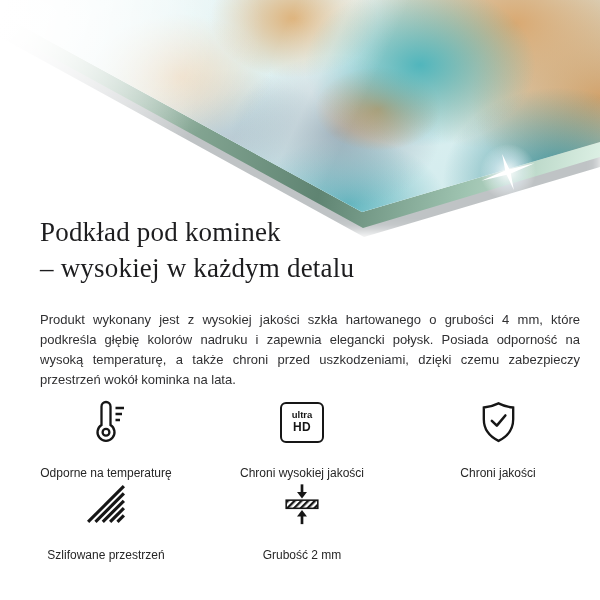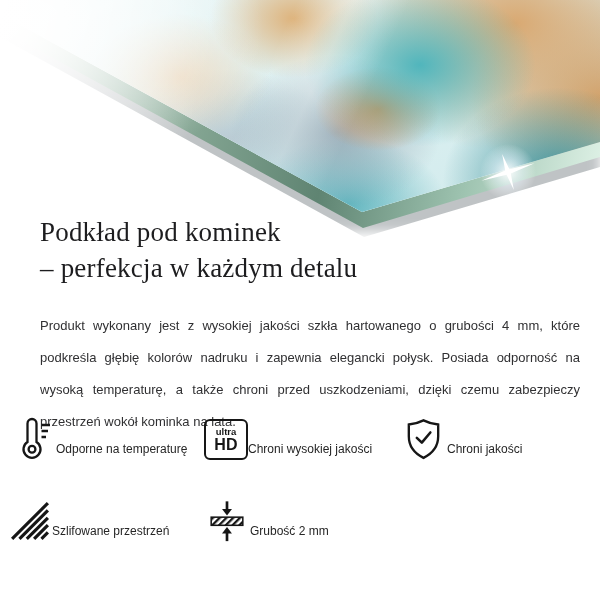--- a/index.html
+++ b/index.html
@@ -51,40 +51,40 @@
   
   h1.title {
     position: absolute; left: 40px; top: 214px; margin: 0;
     font-family: "Liberation Serif", serif;
     font-weight: 400; font-size: 27px; line-height: 36px;
     color: #1d1d1f; letter-spacing: 0.2px;
   }
   h1.title span { display: block; }
   p.desc {
     position: absolute; left: 40px; top: 310px; width: 540px; margin: 0;
-    font-size: 13px; line-height: 32px; color: #303032;
+    font-size: 13px; line-height: 20px; color: #303032;
     text-align: justify;
   }
 
   
   .features {
     position: absolute; left: 8px; top: 398px; width: 588px;
     display: grid; grid-template-columns: repeat(3, 196px); grid-auto-rows: 82px;
   }
-  .feature { display: flex; flex-direction: row; align-items: center; }
+  .feature { display: flex; flex-direction: column; align-items: center; justify-content: space-between; }
   .icon-box { height: 56px; display: flex; align-items: center; justify-content: center; }
   .feature-label { font-size: 12px; color: #262626; margin-top: 20px; white-space: nowrap; }
 
   .uhd-box {
     width: 40px; height: 37px; border: 2.5px solid #161616; border-radius: 6px;
     display: flex; flex-direction: column; align-items: center; justify-content: center;
     color: #161616;
   }
   .uhd-top { font-size: 9.5px; line-height: 10px; font-weight: 700; }
-  .uhd-bottom { font-size: 16px; line-height: 15px; font-weight: 700; letter-spacing: 0.3px; }
+  .uhd-bottom { font-size: 12px; line-height: 15px; font-weight: 700; letter-spacing: 0.3px; }
 
   svg.icon { display: block; }
 </style>
 </head>
 <body>
 
 <div class="page">
 
   <div class="hero">
     <div class="glass-shadow"></div>
@@ -102,21 +102,21 @@
       <circle cx="32" cy="32" r="28" fill="url(#glow)"></circle>
       <g transform="rotate(-18 32 32)">
         <polygon points="32,13 34.2,29.8 60,32 34.2,34.2 32,51 29.8,34.2 4,32 29.8,29.8" fill="#ffffff"></polygon>
         <polygon points="32,22 33.2,30.8 42,32 33.2,33.2 32,42 30.8,33.2 22,32 30.8,30.8" fill="#ffffff" opacity="0.9"></polygon>
       </g>
     </svg>
   </div>
 
   <h1 class="title">
     <span>Podkład pod kominek</span>
-    <span>– perfekcja w każdym detalu</span>
+    <span>– wysokiej w każdym detalu</span>
   </h1>
 
   <p class="desc">Produkt wykonany jest z wysokiej jakości szkła hartowanego o grubości 4 mm, które podkreśla głębię kolorów nadruku i zapewnia elegancki połysk. Posiada odporność na wysoką temperaturę, a także chroni przed uszkodzeniami, dzięki czemu zabezpieczy przestrzeń wokół kominka na lata.</p>
 
   <div class="features">
 
     <div class="feature">
       <div class="icon-box">
         <svg class="icon" width="48" height="48" viewBox="0 0 48 48" fill="none" stroke="#161616" stroke-width="2.3">
           <path d="M19.5 8.5 a4.5 4.5 0 0 1 9 0 v18.6 a8.5 8.5 0 1 1 -9 0 z"></path>

